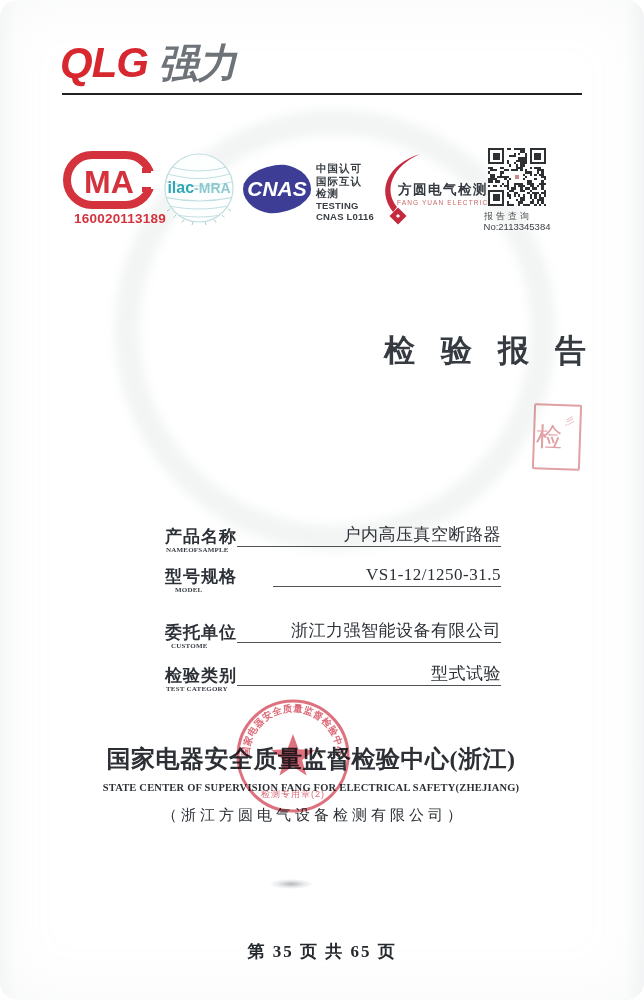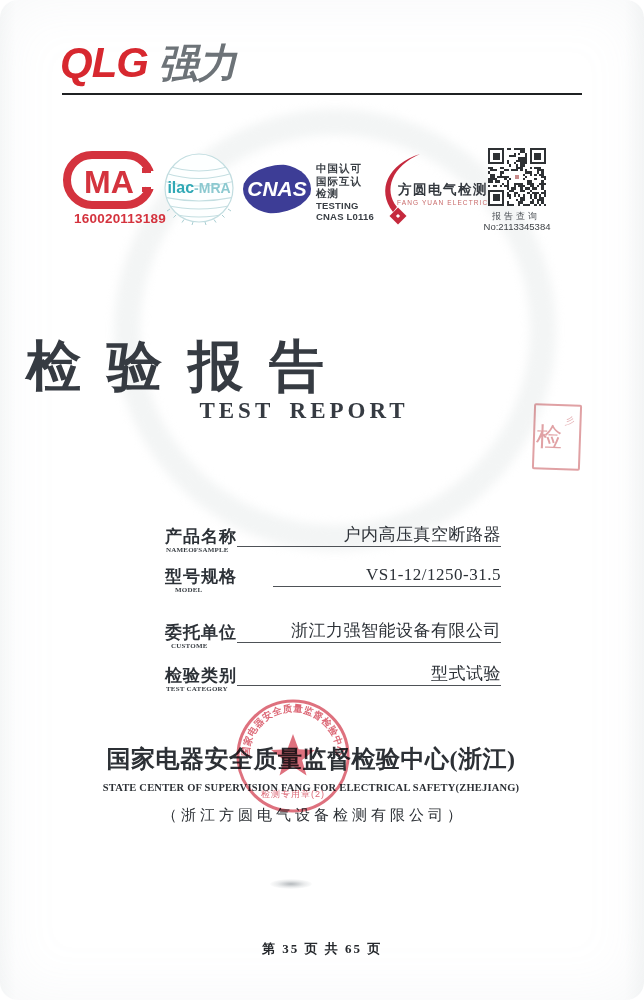--- a/index.html
+++ b/index.html
@@ -19,26 +19,26 @@
   
   .cma-num{left:56px;top:211px;width:104px;text-align:center;color:#d4333e;
            font-family:"Liberation Sans",sans-serif;font-weight:bold;font-size:13.5px;letter-spacing:.2px;margin-left:12px;}
   .accred{left:316px;top:162px;color:#3a3f45;font-family:"Liberation Sans",sans-serif;}
   .accred .cnline{font-size:10.5px;font-weight:bold;line-height:12.5px;letter-spacing:1px;}
   .accred .enline{font-size:9.5px;font-weight:bold;line-height:11px;margin-top:0;letter-spacing:.2px;}
   .fy-cn{left:398px;top:181px;font-size:13.5px;font-weight:bold;color:#34393f;letter-spacing:1.5px;
          font-family:"Liberation Sans",sans-serif;}
   .fy-en{left:397px;top:199px;font-size:6.5px;color:#c96a6a;letter-spacing:1.1px;
          font-family:"Liberation Sans",sans-serif;}
-  .qr-caption{left:484px;top:210px;width:64px;text-align:center;font-size:9px;color:#4c5156;letter-spacing:3px;}
+  .qr-caption{left:484px;top:210px;width:64px;font-size:9px;color:#4c5156;letter-spacing:3px;}
   .qr-number{left:482px;top:221px;width:70px;text-align:center;font-size:9.5px;color:#3e4246;
              font-family:"Liberation Sans",sans-serif;}
 
   
-  .title-cn{left:0;top:330px;width:612px;text-align:left;font-size:55px;font-weight:bold;color:#363b42;
+  .title-cn{left:0;top:330px;width:612px;text-align:right;font-size:31px;font-weight:bold;color:#363b42;
             letter-spacing:26px;padding-left:26px;box-sizing:border-box;}
   .title-en{left:0;top:398px;width:608px;text-align:center;font-size:23px;font-weight:bold;color:#363b42;
             letter-spacing:4px;word-spacing:6px;}
 
   
   .side-stamp{left:533px;top:404px;width:44px;height:62px;border:2.5px solid rgba(198,84,90,.55);
               border-radius:2px;transform:rotate(2deg);mix-blend-mode:multiply;}
   .side-stamp .ch{position:absolute;left:1px;top:14px;font-size:26px;color:rgba(198,84,90,.55);}
   .side-stamp .tick{position:absolute;right:5px;top:8px;font-size:10px;color:rgba(198,84,90,.45);}
 
@@ -55,21 +55,21 @@
   .issuer-cn{left:0;top:743px;width:622px;text-align:center;font-size:24px;font-weight:bold;color:#2c3035;
              letter-spacing:.5px;}
   .issuer-en{left:0;top:782px;width:622px;text-align:center;font-size:10.5px;font-weight:bold;color:#2c3035;
              letter-spacing:.2px;}
   .issuer-sub{left:0;top:806px;width:628px;text-align:center;font-size:15px;color:#2c3035;letter-spacing:4px;}
 
   .seal{left:231px;top:694px;mix-blend-mode:multiply;opacity:.92;}
   .smudge{left:270px;top:879px;width:42px;height:10px;border-radius:50%;
           background:radial-gradient(ellipse at center,rgba(120,128,134,.55) 0,rgba(170,176,180,.25) 45%,rgba(200,205,208,0) 75%);}
 
-  .footer{left:0;top:940px;width:644px;text-align:center;font-size:13px;font-weight:bold;color:#25282c;
+  .footer{left:0;top:940px;width:644px;text-align:center;font-size:17px;font-weight:bold;color:#25282c;
           letter-spacing:2px;}
 
   svg text{font-family:"Liberation Sans",sans-serif;}
   .watermark{left:0;top:0;pointer-events:none;filter:blur(5px);}
 </style>
 </head>
 <body>
 
 <div class="page">
 
@@ -157,21 +157,20 @@
       <path d="M0 18h7v7h-7z M1 19v5h5v-5z" fill-rule="evenodd"></path>
       <rect x="2" y="20" width="3" height="3"></rect>
     </g>
     <rect x="10" y="10" width="5" height="5" fill="#ffffff"></rect>
     <rect x="11.6" y="11.6" width="1.8" height="1.8" fill="#c98a8a"></rect>
   </svg>
   <div class="abs qr-caption">报告查询</div>
   <div class="abs qr-number">No:2113345384</div>
 
   <div class="abs title-cn">检验报告</div>
-  <div class="abs title-en">TEST REPORT</div>
 
   <div class="abs side-stamp">
     <span class="ch">检</span>
     <span class="tick">彡</span>
   </div>
 
   <div class="abs fields">
     <div class="frow m1">
       <span class="flabel">产品名称</span>
       <span class="fline">户内高压真空断路器</span>

